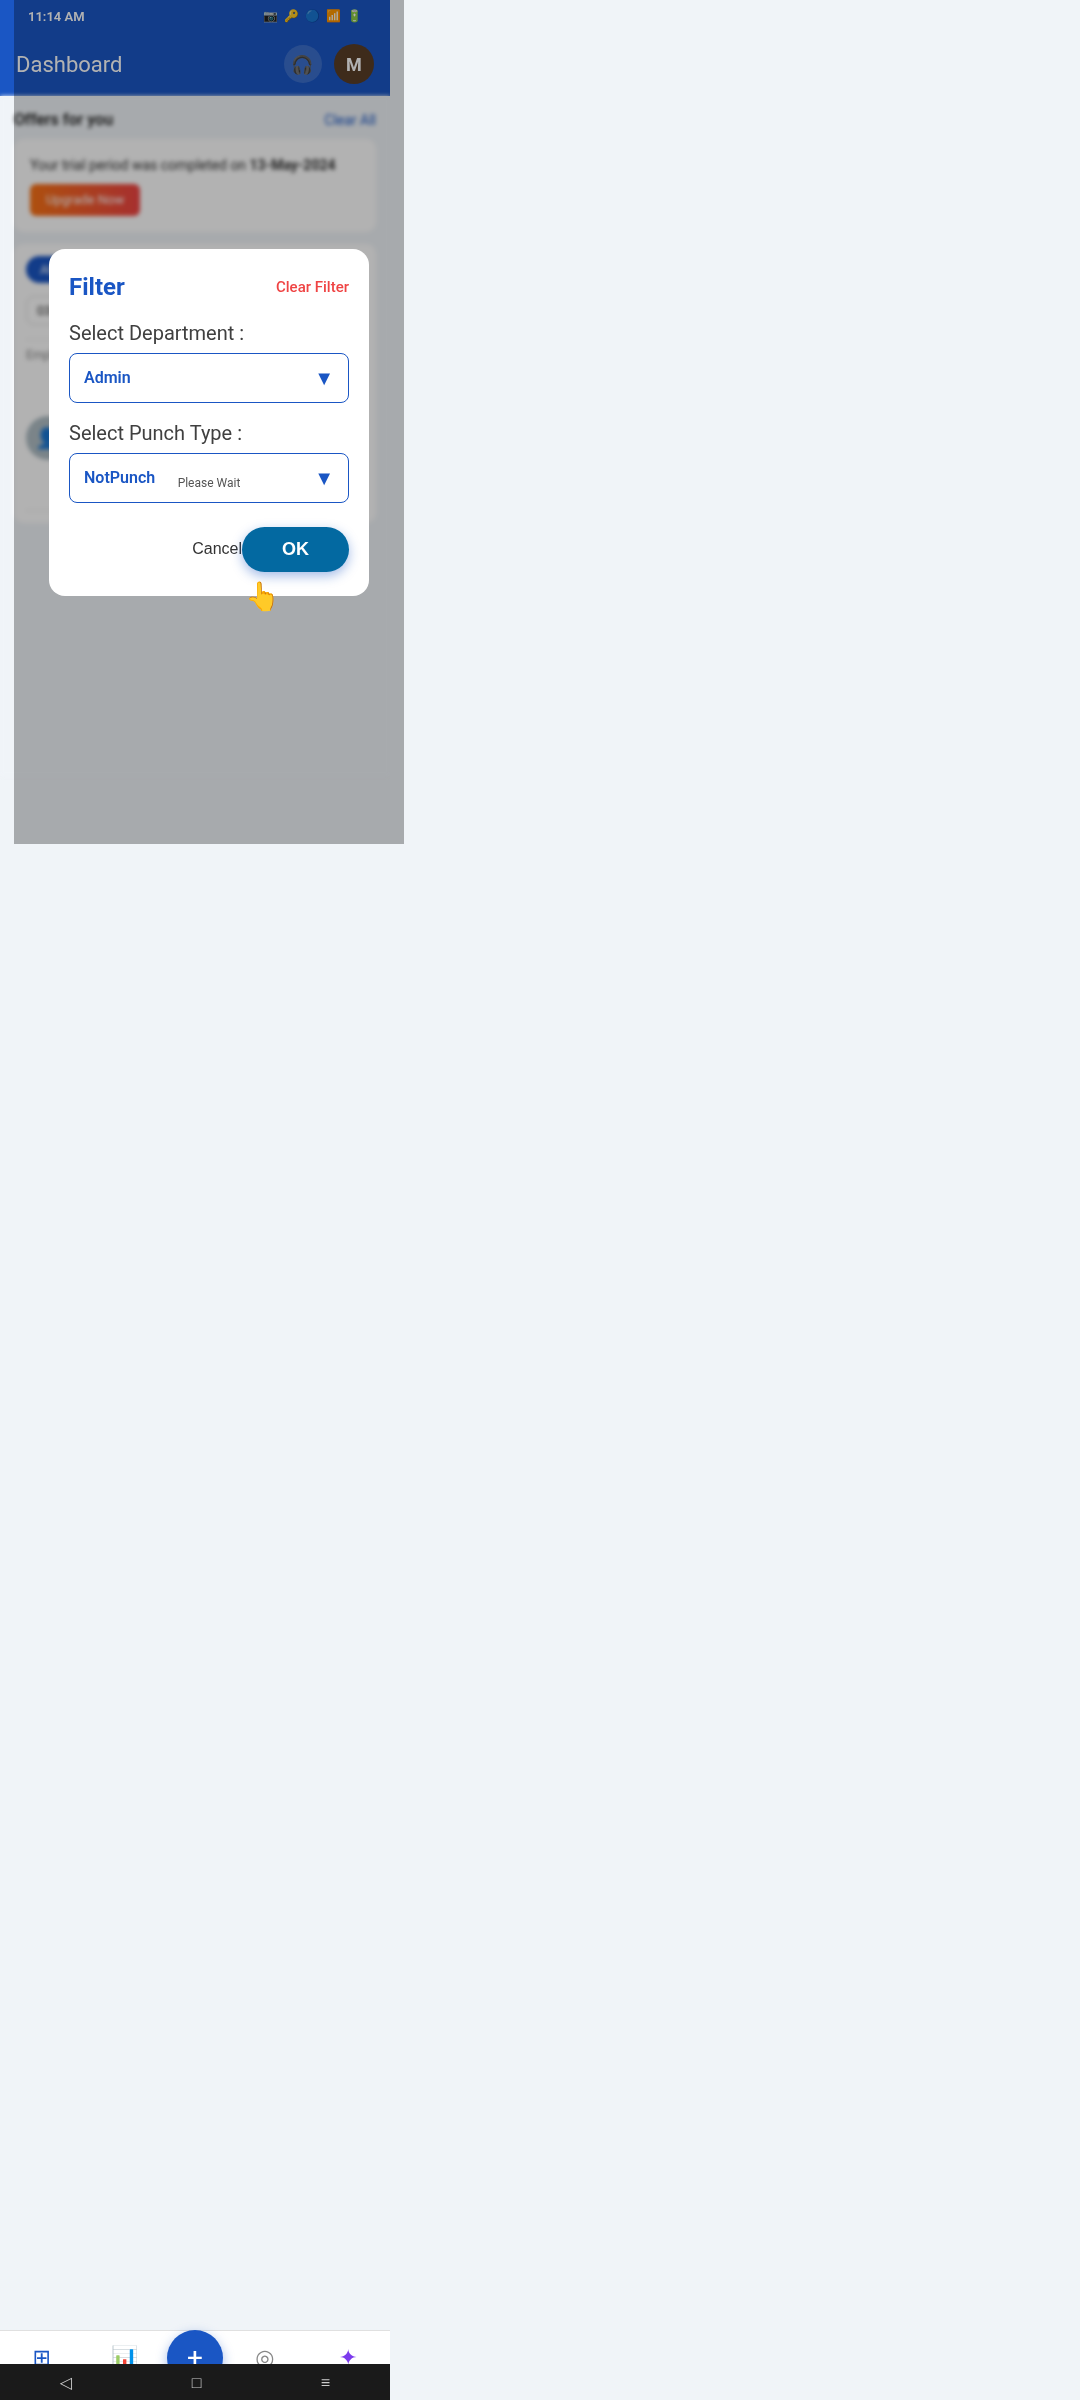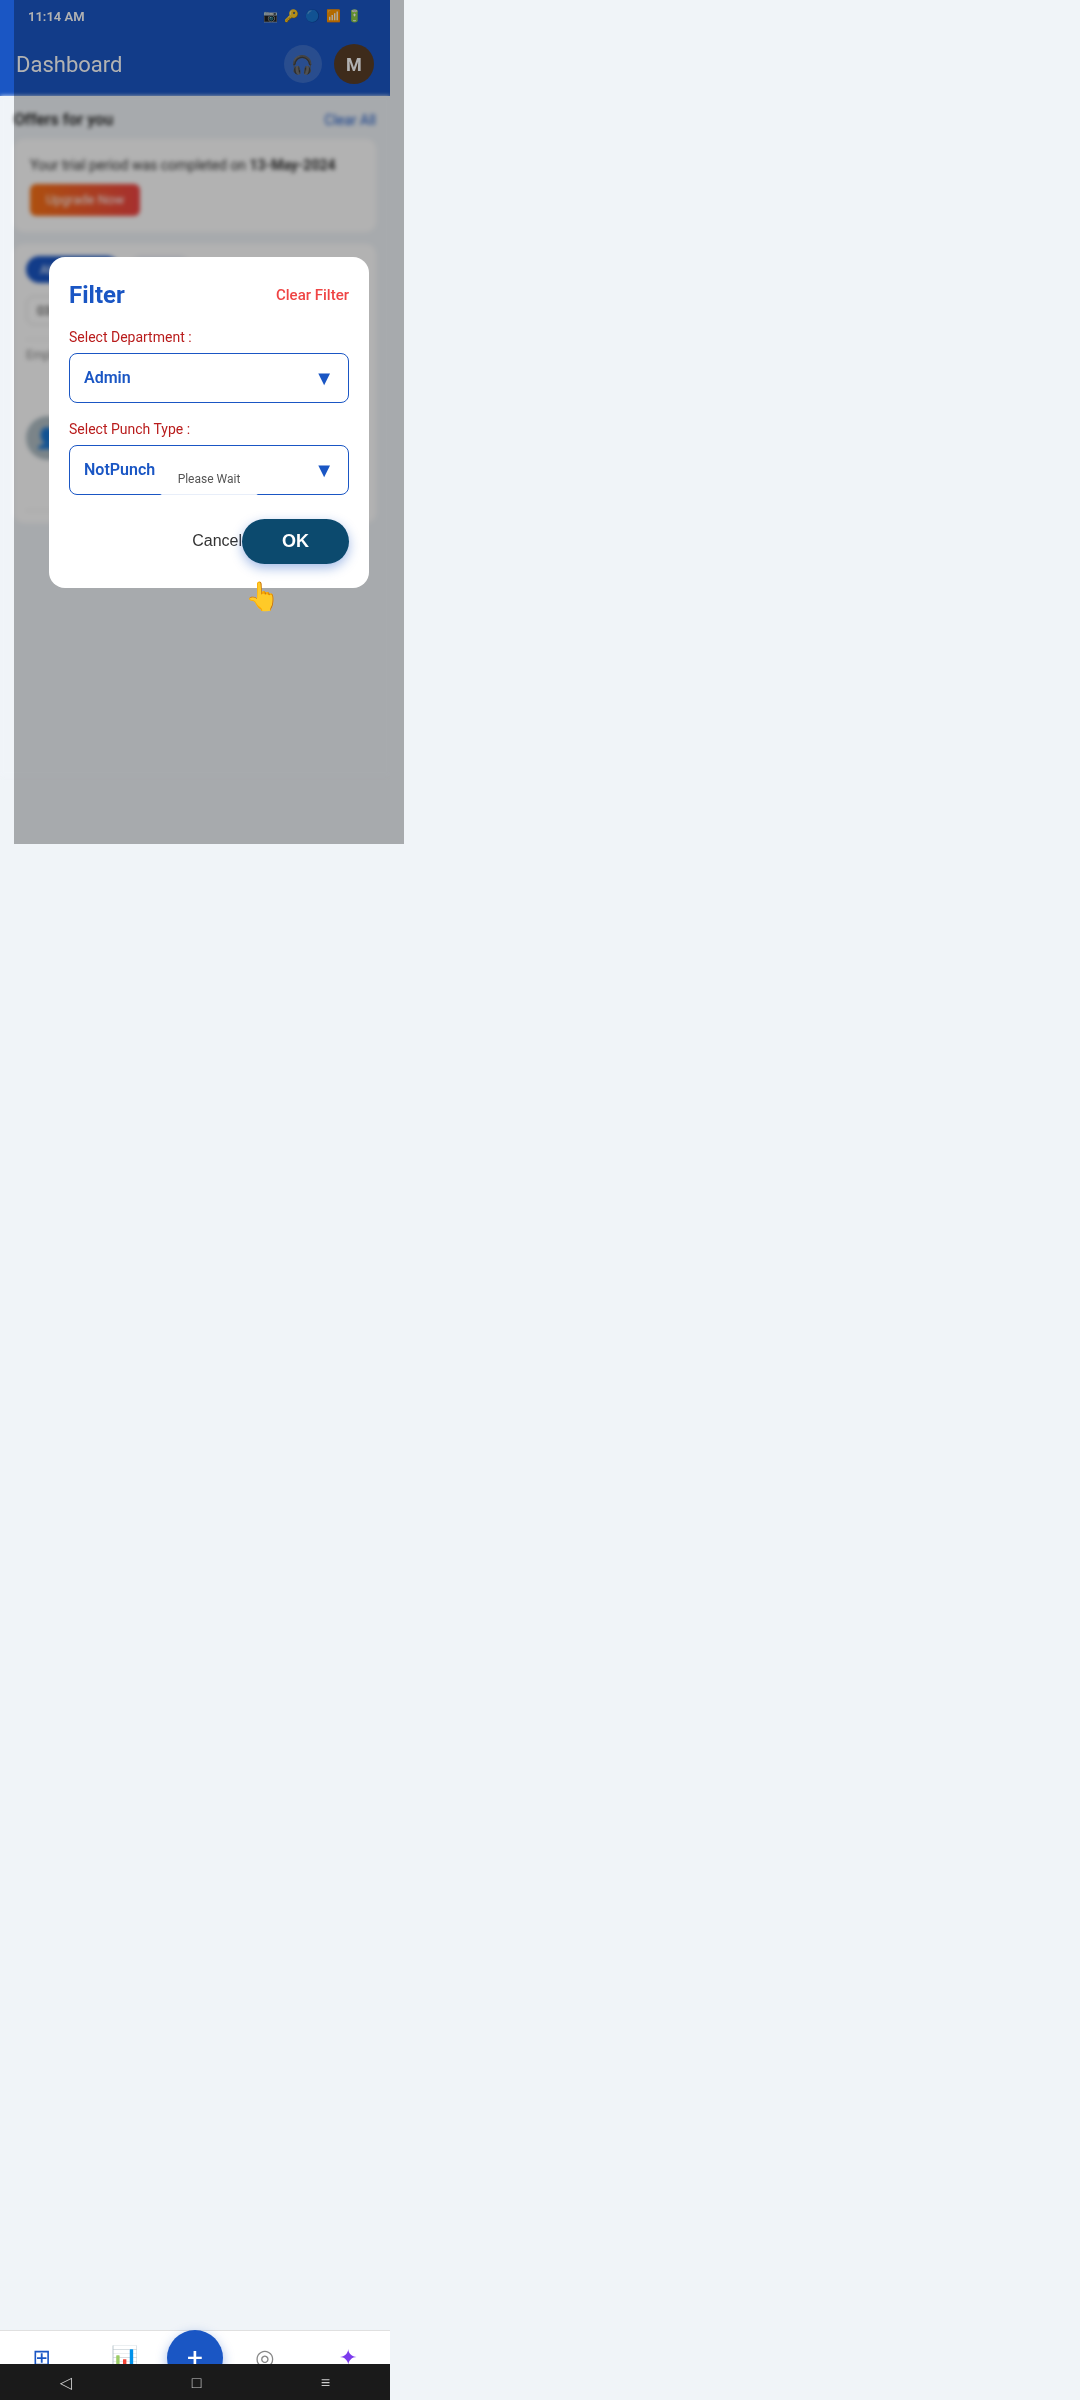--- a/index.html
+++ b/index.html
@@ -252,22 +252,22 @@
     }
     .clear-filter {
       font-size: 15px;
       color: #ef4444;
       font-weight: 500;
       cursor: pointer;
     }
 
     .form-group { margin-bottom: 18px; }
     .form-label {
-      font-size: 14px;
-      color: #b91c1c;
+      font-size: 20px;
+      color: #404040;
       margin-bottom: 8px;
       display: block;
     }
     .select-dropdown {
       width: 100%;
       border: 1.5px solid #1a56c4;
       border-radius: 8px;
       padding: 12px 14px;
       font-size: 16px;
       color: #1a56c4;
@@ -301,21 +301,21 @@
     }
     .cancel-btn {
       font-size: 16px;
       color: #333;
       background: none;
       border: none;
       cursor: pointer;
       font-weight: 500;
     }
     .ok-btn {
-      background: #0c4a6e;
+      background: #0369a1;
       color: white;
       border: none;
       border-radius: 30px;
       padding: 12px 40px;
       font-size: 18px;
       font-weight: 600;
       cursor: pointer;
       box-shadow: 0 4px 12px rgba(26,86,196,0.4);
     }
 

